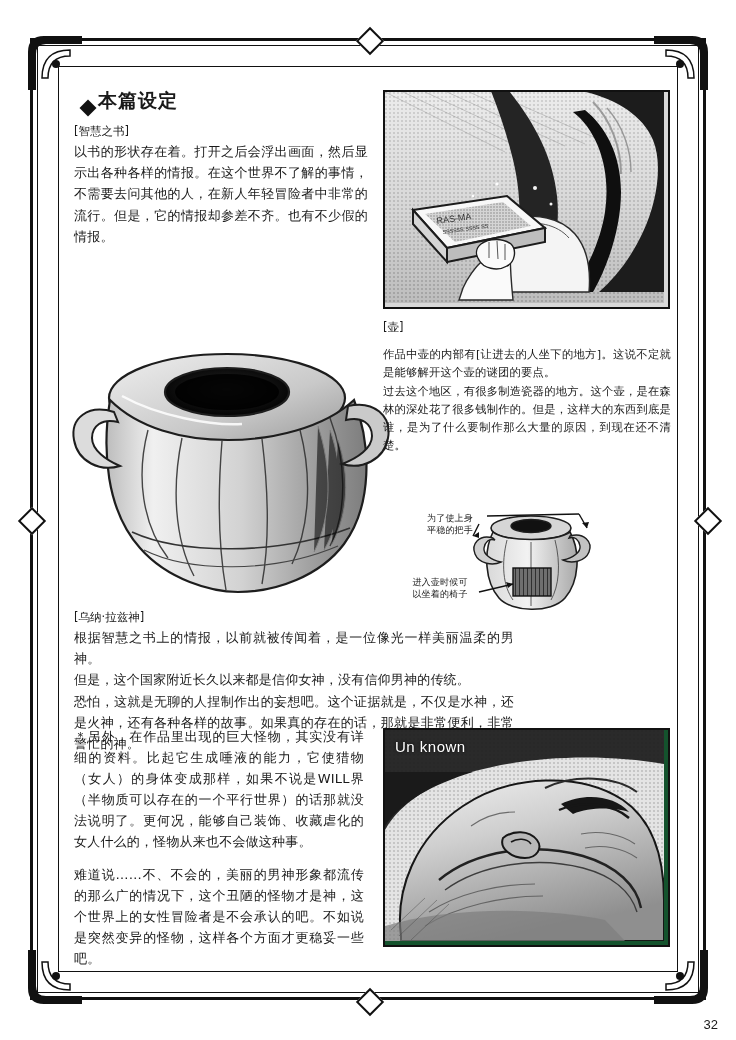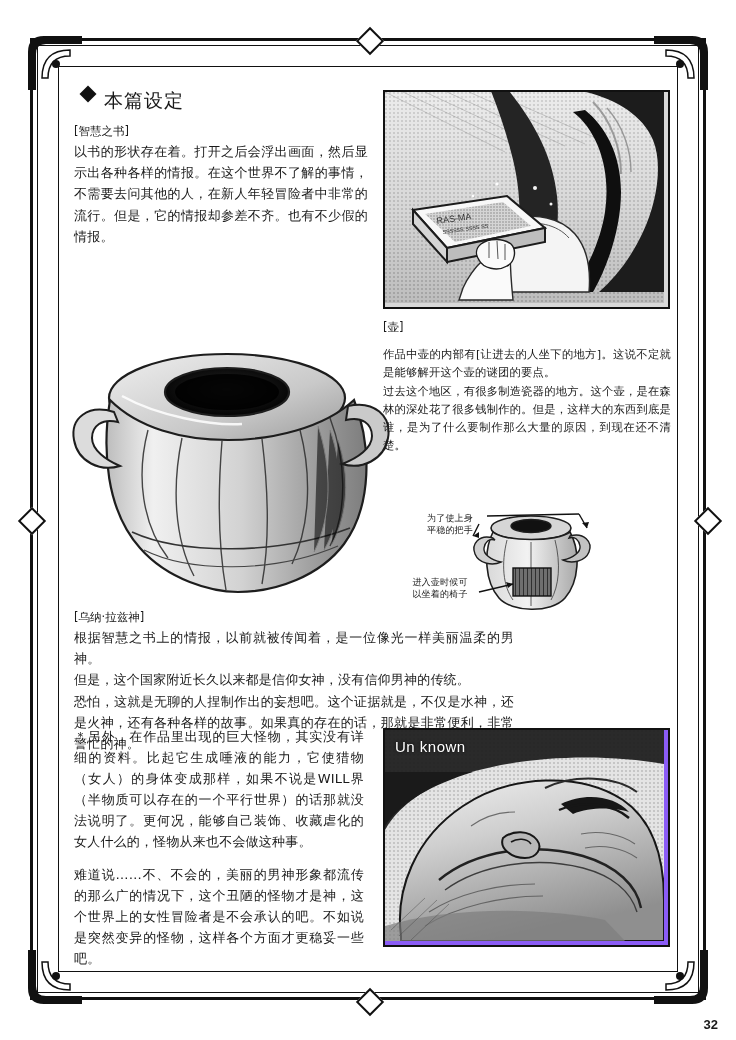--- a/index.html
+++ b/index.html
@@ -68,26 +68,25 @@
   
   .content {
     position: absolute;
     left: 70px; top: 78px;
     width: 600px; height: 884px;
   }
 
   .section-title {
     font-family: "DejaVu Sans", sans-serif;
     font-size: 19px;
-    font-weight: normal;
+    font-weight: bold;
     letter-spacing: 1px;
     margin: 10px 0 10px 12px;
     display: flex;
-    align-items: flex-start;
-    gap: 6px;
+    align-items: flex-end;
   }
   .diamond {
     display: inline-block;
     width: 12px; height: 12px;
     background: #111;
     transform: rotate(45deg);
     margin-right: 4px;
   }
 
   .col-left {
@@ -159,40 +158,40 @@
     left: 4px; top: 648px;
     width: 290px;
   }
 
   
   .panel-bottom {
     position: absolute;
     left: 313px; top: 650px;
     width: 283px; height: 215px;
     border: 2px solid #111;
-    background: #8b5cf6;
+    background: #14532d;
     overflow: hidden;
   }
   .panel-bottom .caption {
     position: absolute;
     left: 10px; top: 8px;
     color: #fff;
     font-size: 15px;
     letter-spacing: 0.5px;
     font-family: "Liberation Sans", sans-serif;
     text-shadow: 0 0 3px rgba(0,0,0,.8);
     z-index: 5;
   }
 
   .page-number {
     position: absolute;
     right: 18px;
     bottom: 8px;
     font-size: 13px;
-    font-weight: bold;
+    font-weight: normal;
     font-family: "Liberation Sans", sans-serif;
   }
 </style>
 </head>
 <body>
 
 <div class="page">
 
   <div class="frame-outer"></div>
   <div class="frame-inner"></div>

